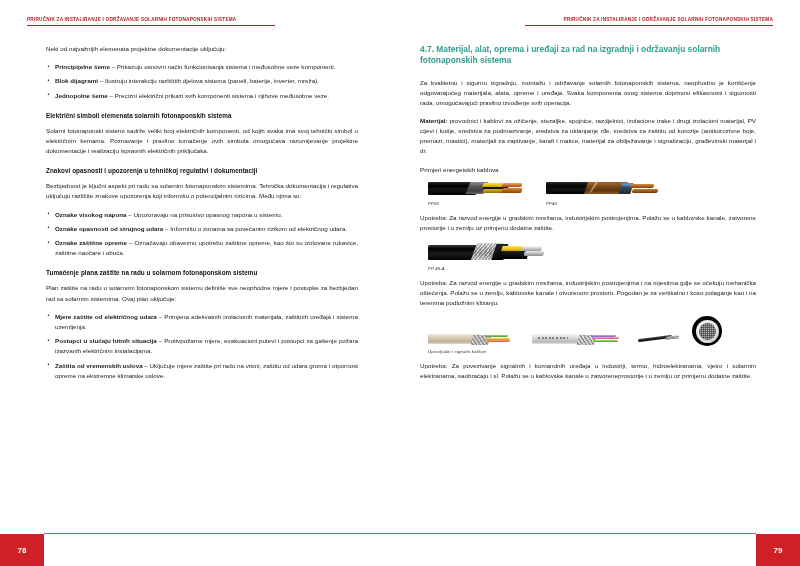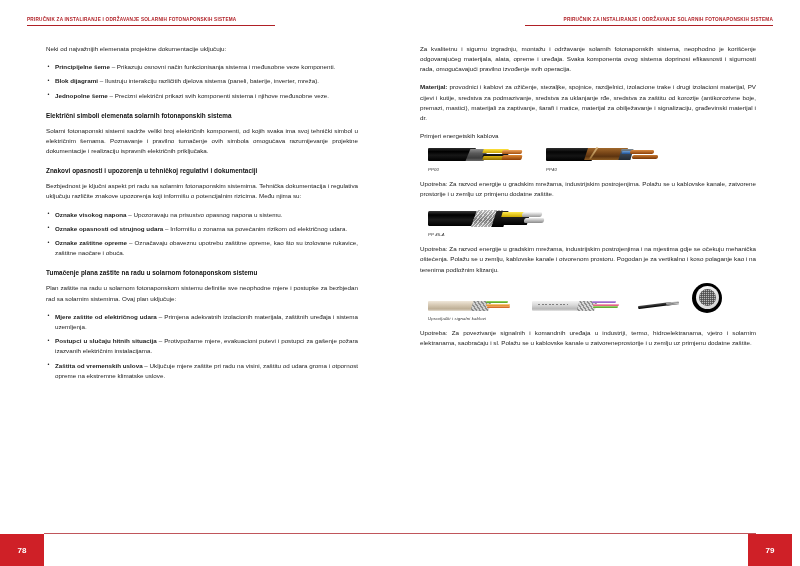--- a/index.html
+++ b/index.html
@@ -38,21 +38,21 @@
   }
   .footrule-left  { left: 44px; right: 0; }
   .footrule-right { left: 0; right: 44px; }
   .folio {
     position: absolute; bottom: 0; width: 44px; height: 32px;
     background: #cf2027; color: #ffffff;
     font-size: 8px; font-weight: 700;
     display: flex; align-items: center; justify-content: center;
   }
   .folio-left  { left: 0; }
-  .folio-right { right: 8px; }
+  .folio-right { right: 0; }
 
   
   .col { position: absolute; top: 44px; }
   .col-left  { left: 46px;  width: 312px; }
   .col-right { left: 20px;  width: 336px; }
 
   p, li {
     font-size: 6.25px;
     line-height: 1.62;
     color: #1c1c1c;
@@ -347,20 +347,21 @@
     <div class="folio folio-left">78</div>
   </div>
 
   <div class="page page-right">
 
     <div class="runhead runhead-right">PRIRUČNIK ZA INSTALIRANJE I ODRŽAVANJE SOLARNIH FOTONAPONSKIH SISTEMA</div>
     <div class="headrule headrule-right"></div>
 
     <div class="col col-right">
 
+      <h2 class="secnum">4.7. Materijal, alat, oprema i uređaji za rad na izgradnji i održavanju solarnih fotonaponskih sistema</h2>
 
       <p>Za kvalitetnu i sigurnu izgradnju, montažu i održavanje solarnih fotonaponskih sistema, neophodno je korišćenje odgovarajućeg materijala, alata, opreme i uređaja. Svaka komponenta ovog sistema doprinosi efikasnosti i sigurnosti rada, omogućavajući pravilno izvođenje svih operacija.</p>
 
       <p>
         <b>Materijal:</b><span> provodnici i kablovi za ožičenje, stezaljke, spojnice, razdjelnici, izolacione trake i drugi izolacioni materijal, PV cijevi i kutije, sredstva za podmazivanje, sredstva za uklanjanje rđe, sredstva za zaštitu od korozije (antikorozivne boje, premazi, mastici), materijali za zaptivanje, šarafi i matice, materijal za obilježavanje i signalizaciju, građevinski materijal i dr.</span>
       </p>
 
       <p class="tight">Primjeri energetskih kablova</p>
 
       <div class="figrow">

